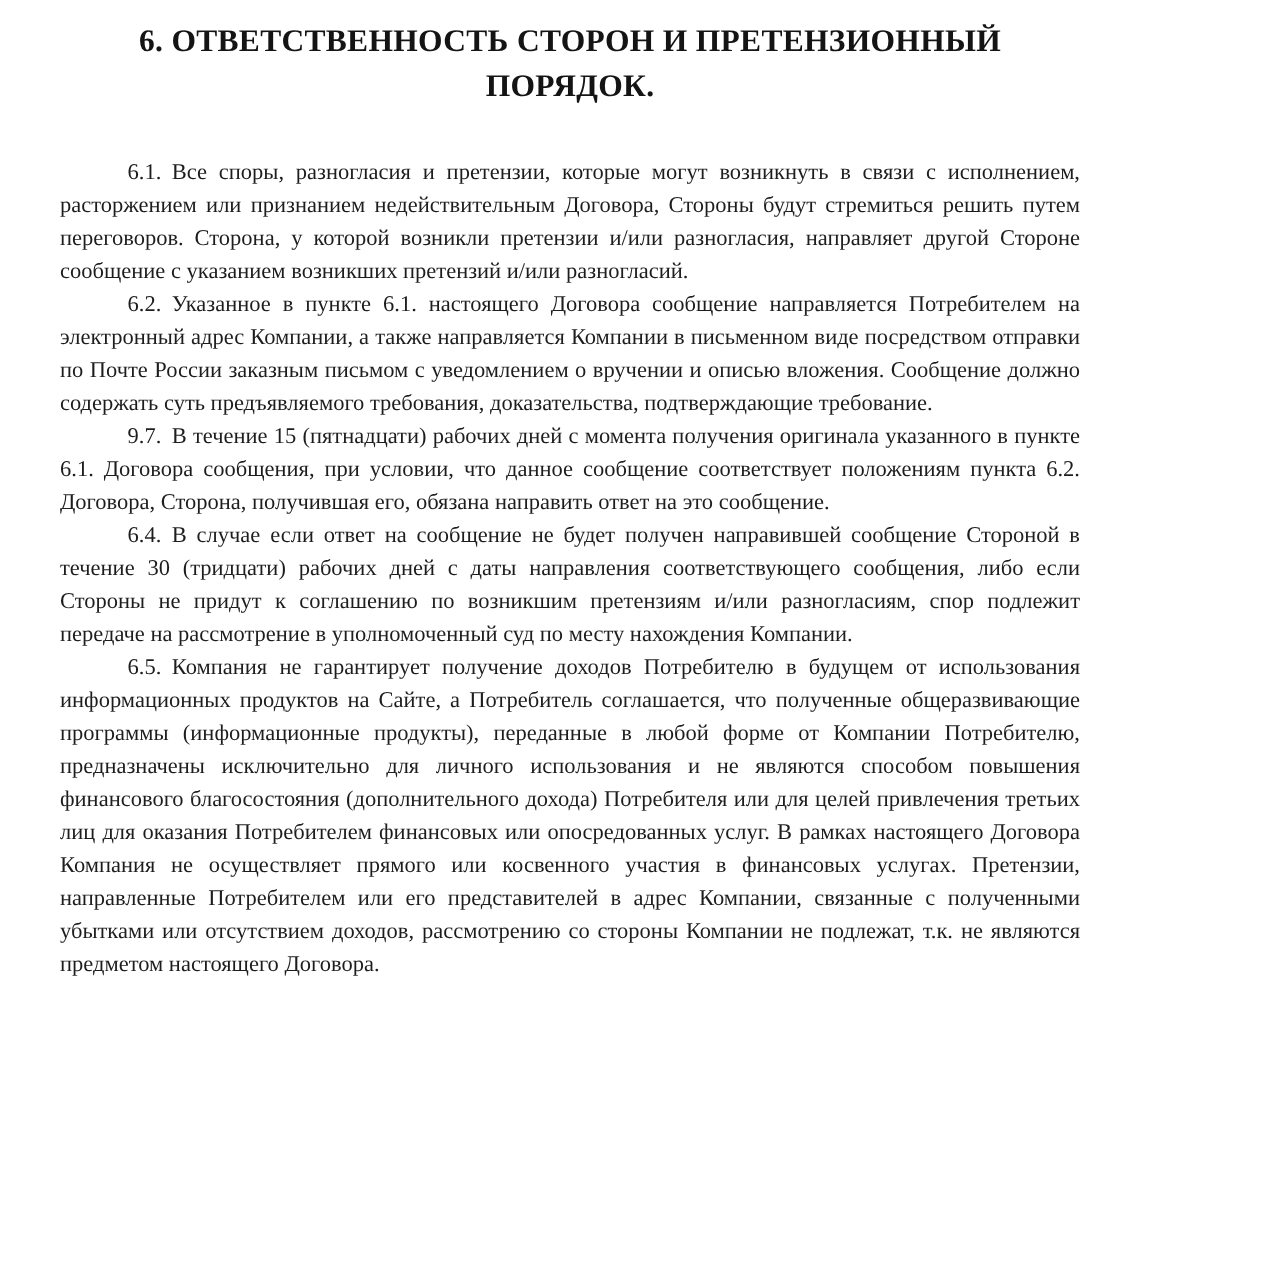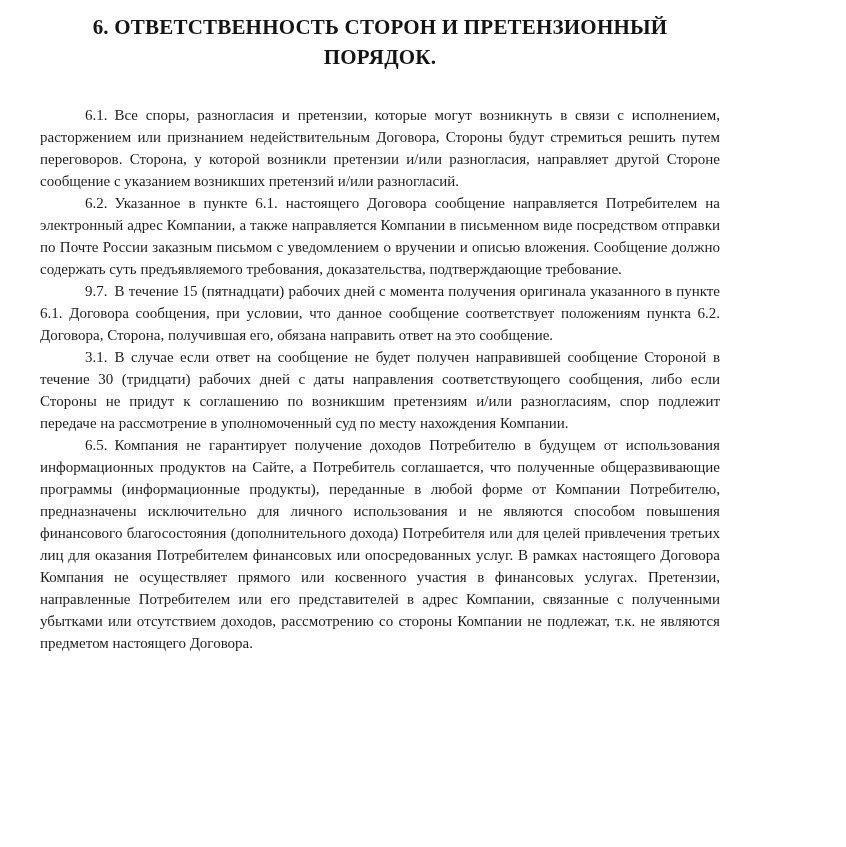--- a/index.html
+++ b/index.html
@@ -39,16 +39,16 @@
 </head>
 <body>
 
 <div class="page">
   <h1 class="doc-title">6. ОТВЕТСТВЕННОСТЬ СТОРОН И ПРЕТЕНЗИОННЫЙ ПОРЯДОК.</h1>
 
   <div class="doc-body">
     <p><span class="pnum">6.1.</span><span>Все споры, разногласия и претензии, которые могут возникнуть в связи с исполнением, расторжением или признанием недействительным Договора, Стороны будут стремиться решить путем переговоров. Сторона, у которой возникли претензии и/или разногласия, направляет другой Стороне сообщение с указанием возникших претензий и/или разногласий.</span></p>
     <p><span class="pnum">6.2.</span><span>Указанное в пункте 6.1. настоящего Договора сообщение направляется Потребителем на электронный адрес Компании, а также направляется Компании в письменном виде посредством отправки по Почте России заказным письмом с уведомлением о вручении и описью вложения. Сообщение должно содержать суть предъявляемого требования, доказательства, подтверждающие требование.</span></p>
     <p><span class="pnum">9.7.</span><span>В течение 15 (пятнадцати) рабочих дней с момента получения оригинала указанного в пункте 6.1. Договора сообщения, при условии, что данное сообщение соответствует положениям пункта 6.2. Договора, Сторона, получившая его, обязана направить ответ на это сообщение.</span></p>
-    <p><span class="pnum">3.1.</span><span>В случае если ответ на сообщение не будет получен направившей сообщение Стороной в течение 30 (тридцати) рабочих дней с даты направления соответствующего сообщения, либо если Стороны не придут к соглашению по возникшим претензиям и/или разногласиям, спор подлежит передаче на рассмотрение в уполномоченный суд по месту нахождения Компании.</span></p>
+    <p><span class="pnum">6.4.</span><span>В случае если ответ на сообщение не будет получен направившей сообщение Стороной в течение 30 (тридцати) рабочих дней с даты направления соответствующего сообщения, либо если Стороны не придут к соглашению по возникшим претензиям и/или разногласиям, спор подлежит передаче на рассмотрение в уполномоченный суд по месту нахождения Компании.</span></p>
     <p><span class="pnum">6.5.</span><span>Компания не гарантирует получение доходов Потребителю в будущем от использования информационных продуктов на Сайте, а Потребитель соглашается, что полученные общеразвивающие программы (информационные продукты), переданные в любой форме от Компании Потребителю, предназначены исключительно для личного использования и не являются способом повышения финансового благосостояния (дополнительного дохода) Потребителя или для целей привлечения третьих лиц для оказания Потребителем финансовых или опосредованных услуг. В рамках настоящего Договора Компания не осуществляет прямого или косвенного участия в финансовых услугах. Претензии, направленные Потребителем или его представителей в адрес Компании, связанные с полученными убытками или отсутствием доходов, рассмотрению со стороны Компании не подлежат, т.к. не являются предметом настоящего Договора.</span></p>
   </div>
 </div>
 
 </body></html>

